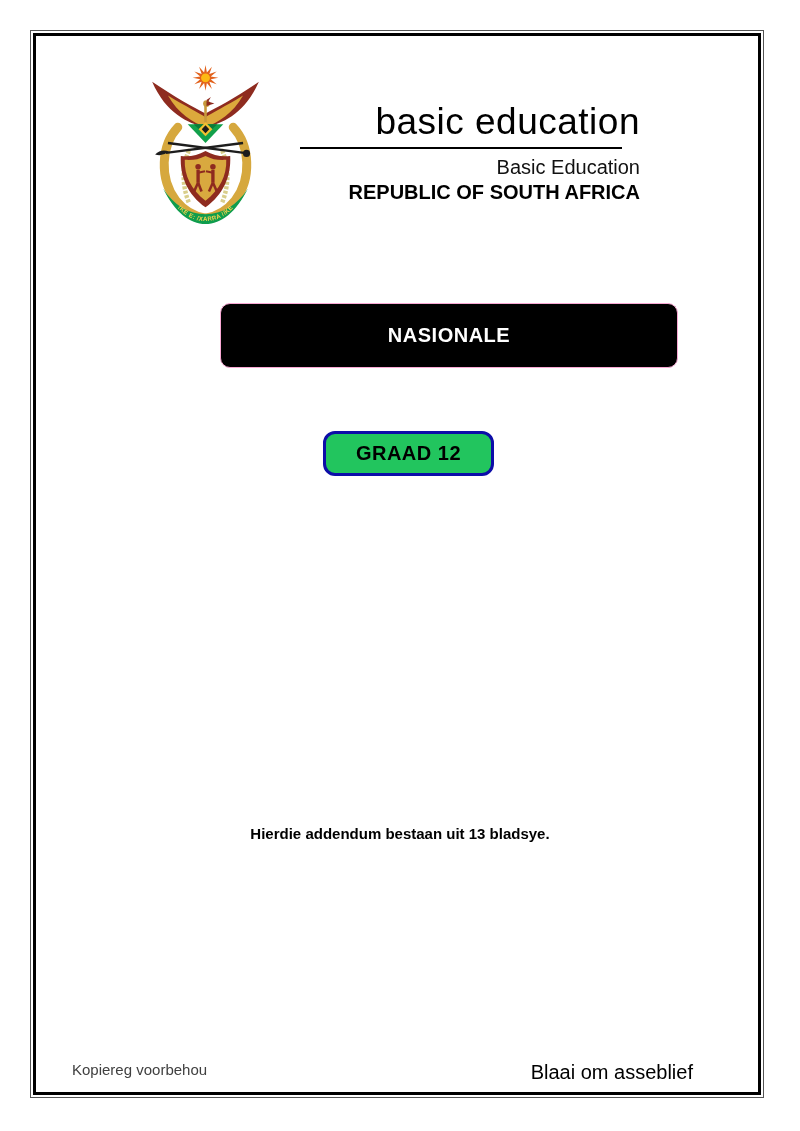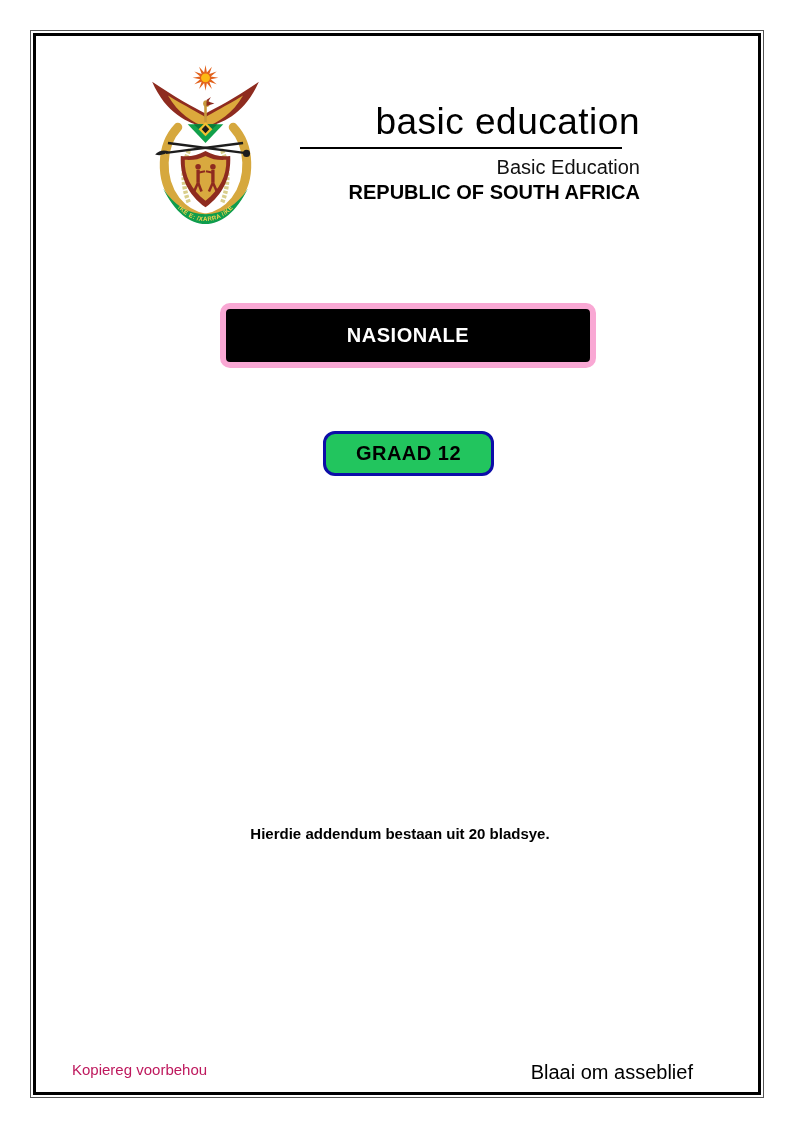--- a/index.html
+++ b/index.html
@@ -15,22 +15,22 @@
   }
   
   .logo-svg{position:absolute;left:147px;top:64px;width:117px;height:166px;}
   .brand-block{position:absolute;left:300px;top:100px;width:340px;text-align:right;}
   .brand-name{font-size:37px;line-height:44px;font-weight:400;color:#000;letter-spacing:0.5px;}
   .brand-rule{width:322px;height:2px;background:#000;margin-top:3px;margin-bottom:6px;}
   .dept-line{font-size:20px;line-height:24.5px;color:#111;}
   .country-line{font-size:20px;line-height:24.5px;font-weight:bold;color:#000;}
   
   .nsc-box{
-    position:absolute;left:220px;top:303px;width:376px;height:65px;box-sizing:border-box;
-    background:#000;border:6px solid #f9a8d4;border-radius:10px;
+    position:absolute;left:220px;top:303px;width:458px;height:65px;box-sizing:border-box;
+    background:#000;border:1px solid #f9a8d4;border-radius:10px;
     display:flex;flex-direction:column;align-items:center;justify-content:center;
     color:#fff;font-weight:bold;font-size:20px;line-height:25px;letter-spacing:0.5px;text-align:center;
   }
   
   .grade-box{
     position:absolute;left:323px;top:431px;width:171px;height:45px;box-sizing:border-box;
     background:#22c55e;border:3px solid #0d0da8;border-radius:12px;
     display:flex;align-items:center;justify-content:center;
     font-weight:bold;font-size:20px;letter-spacing:0.5px;color:#000;
   }
@@ -39,21 +39,21 @@
   .subject-box svg{position:absolute;left:0;top:0;width:100%;height:100%;}
   .subject-lines{
     position:absolute;left:0;top:0;width:100%;height:100%;box-sizing:border-box;
     padding:17px 0 15px 0;display:flex;flex-direction:column;justify-content:space-between;
     align-items:center;font-weight:bold;font-size:18px;color:#000;letter-spacing:0.3px;text-align:center;
   }
   .note{
     position:absolute;left:0;top:825px;width:100%;text-align:center;
     font-weight:bold;font-size:15px;color:#000;
   }
-  .footer-left{position:absolute;left:72px;top:1061px;font-size:15px;color:#be185d;}
+  .footer-left{position:absolute;left:72px;top:1061px;font-size:15px;color:#404040;}
   .footer-right{position:absolute;right:107px;top:1061px;font-size:20px;color:#000;}
 </style>
 </head>
 <body>
 
 <div class="page">
 
   <div class="frame"></div>
 
   <svg class="logo-svg" viewBox="0 0 116 168" aria-hidden="true">
@@ -137,18 +137,18 @@
     <div class="country-line">REPUBLIC OF SOUTH AFRICA</div>
   </div>
 
   <div class="nsc-box">
     <div>NASIONALE</div>
   </div>
 
   <div class="grade-box">GRAAD 12</div>
 
 
-  <div class="note">Hierdie addendum bestaan uit 20 bladsye.</div>
+  <div class="note">Hierdie addendum bestaan uit 13 bladsye.</div>
 
   <div class="footer-left">Kopiereg voorbehou</div>
   <div class="footer-right">Blaai om asseblief</div>
 
 </div>
 
 </body></html>

